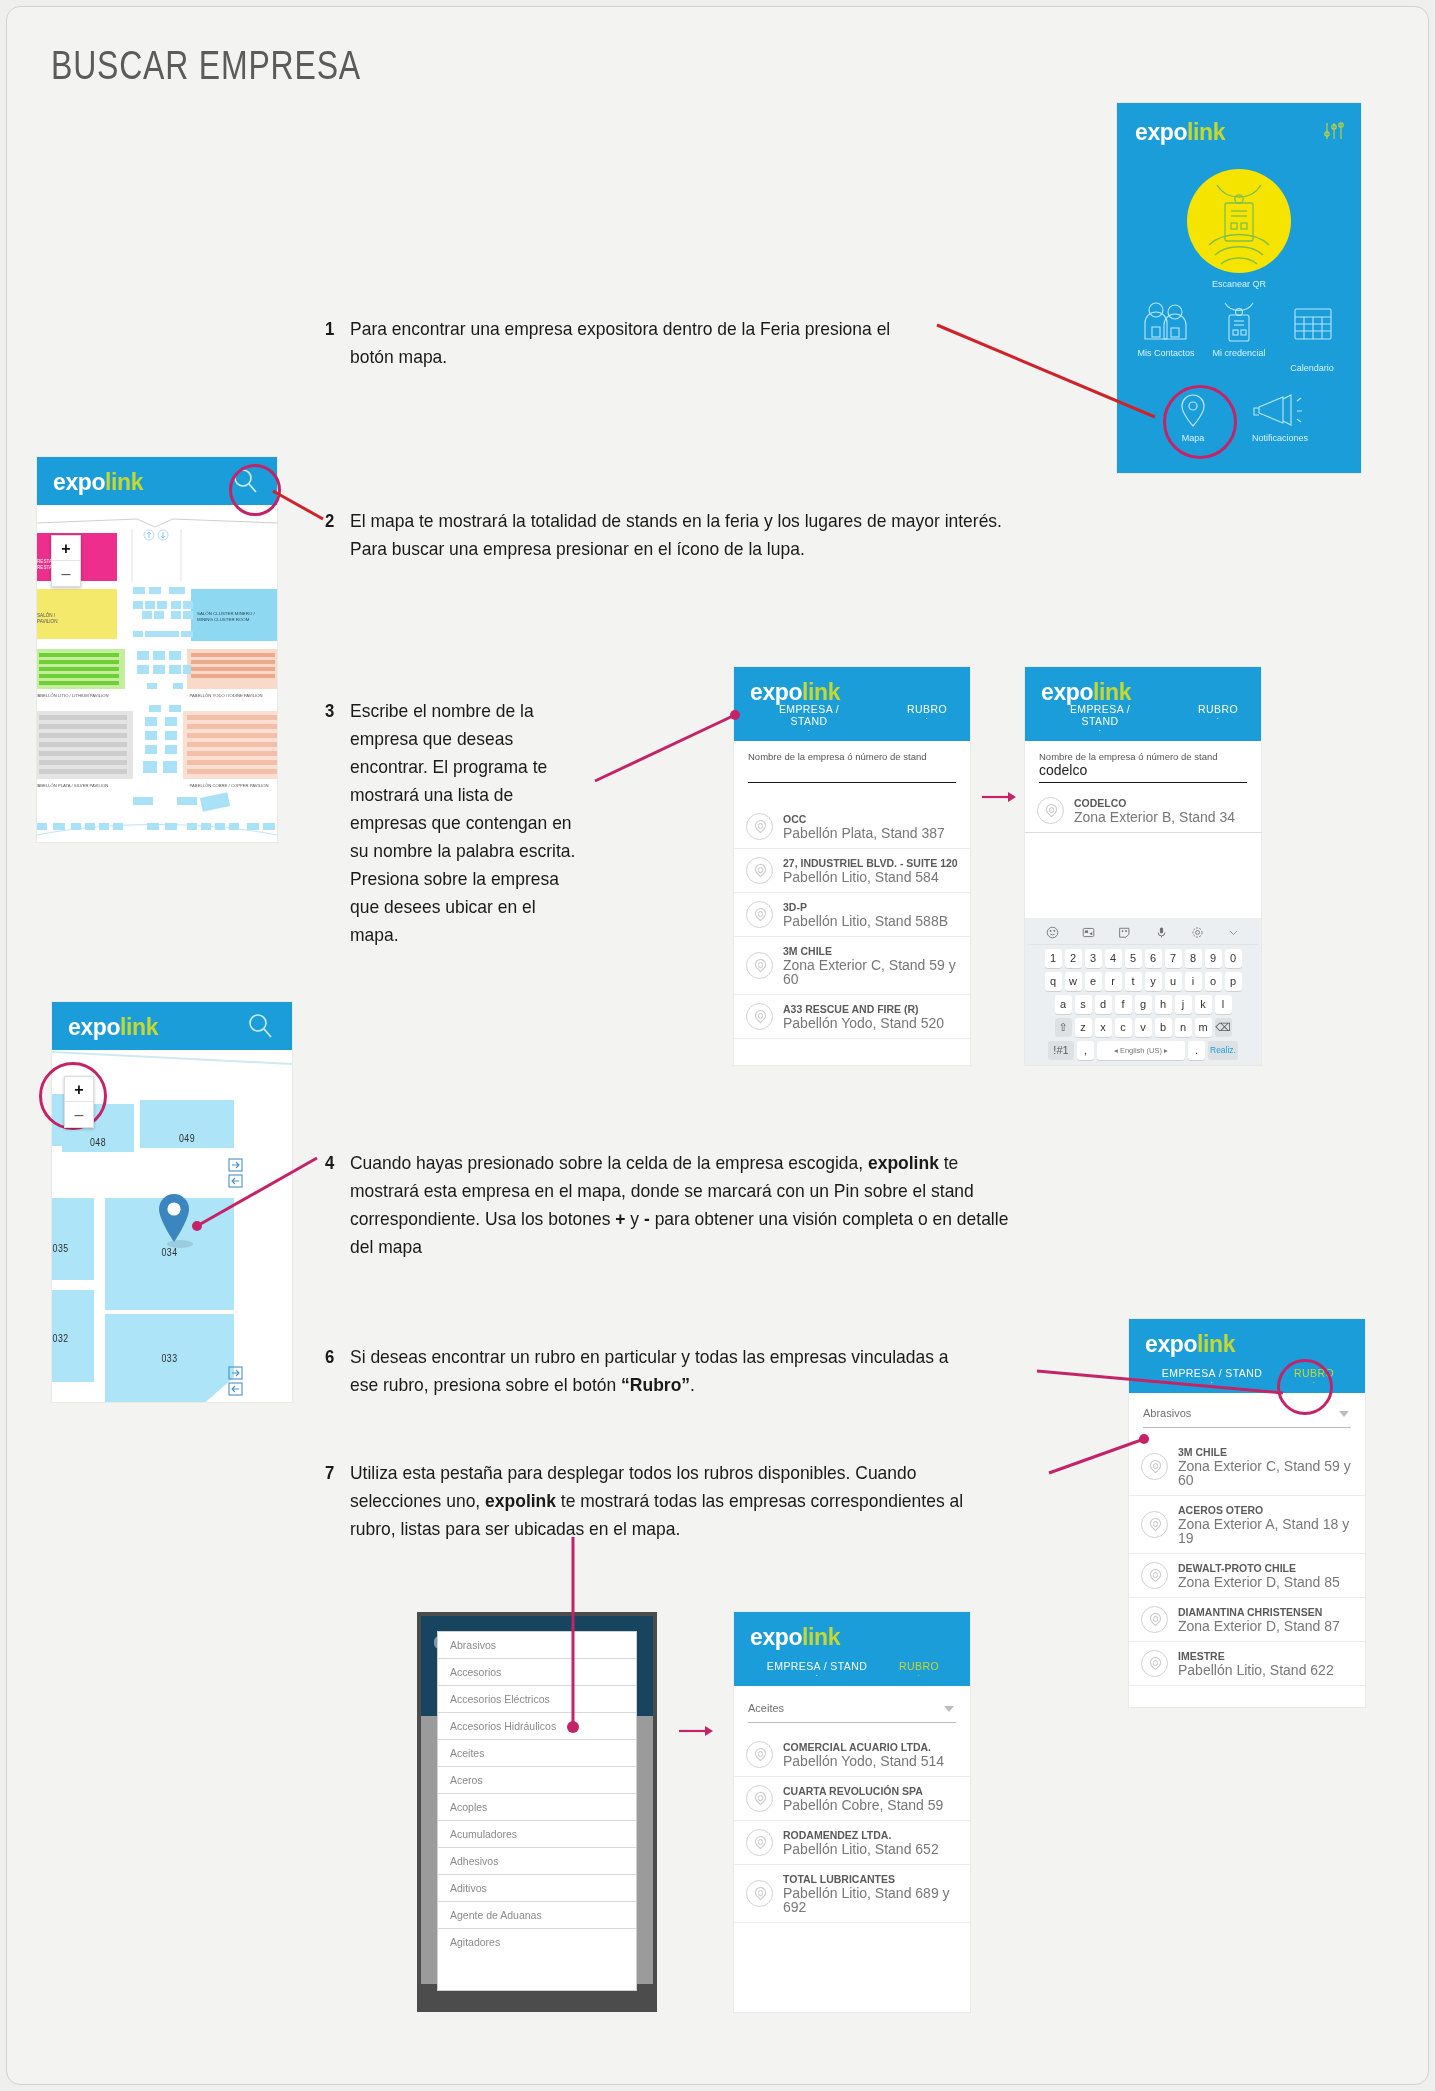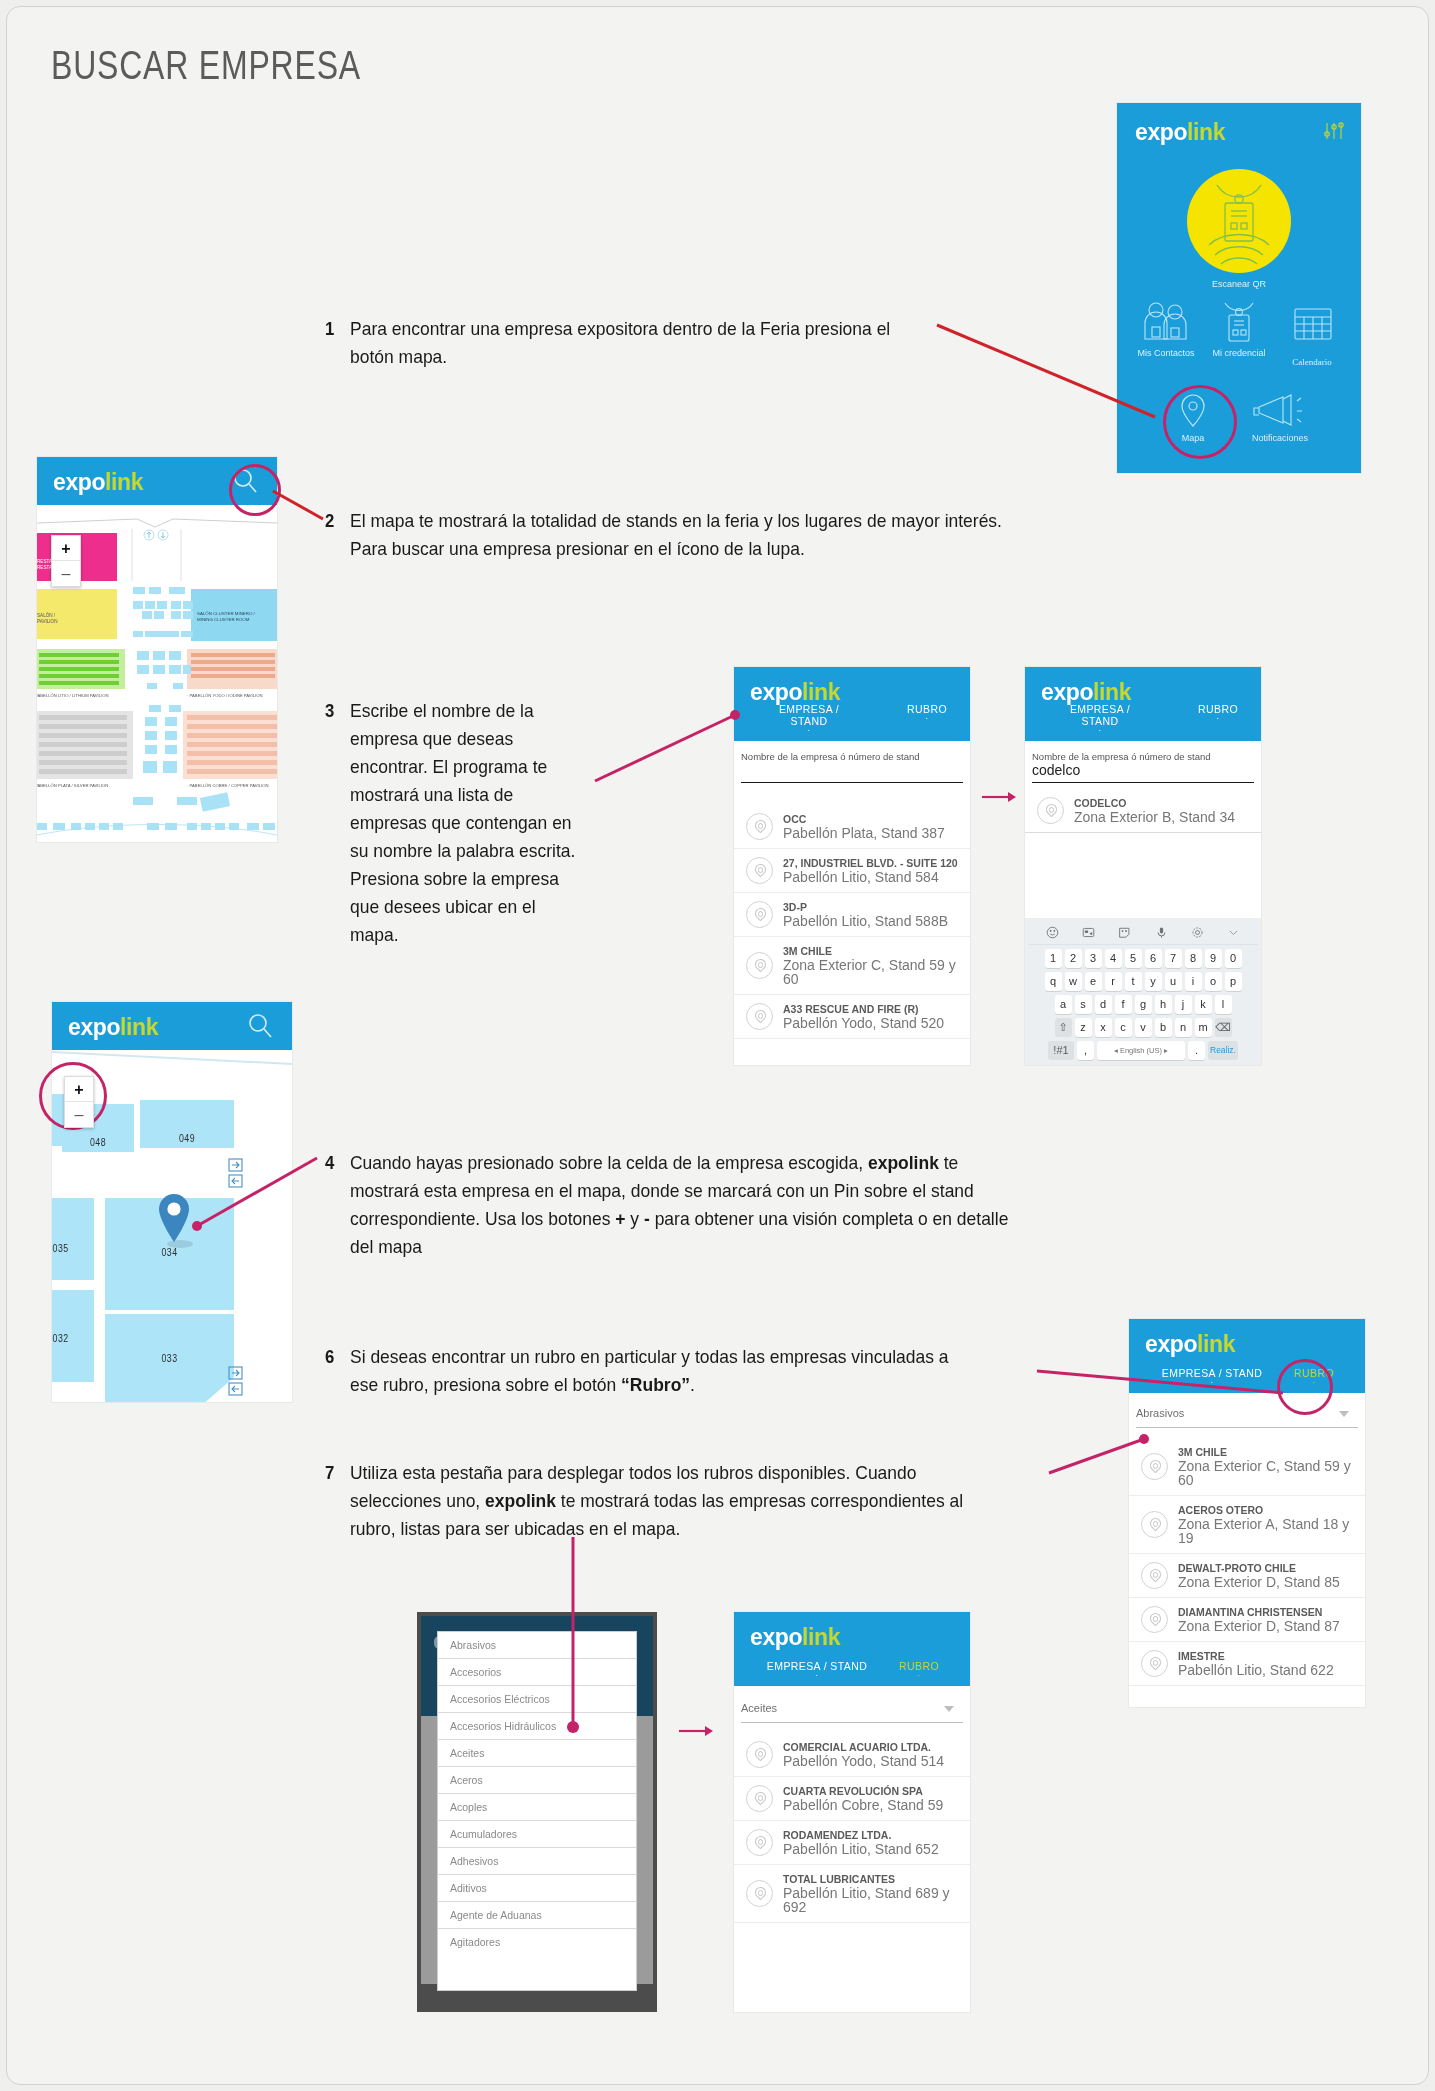--- a/index.html
+++ b/index.html
@@ -39,21 +39,21 @@
   .pv-header { background:#1b9dd9; width:100%; }
   .logo { font-size:23px; font-weight:bold; letter-spacing:-.4px; line-height:1; }
   .logo .w { color:#ffffff; }
   .logo .y { color:#c6d72e; }
   .tabs { display:flex; }
   .tab { flex:1; text-align:center; font-size:10.5px; letter-spacing:.4px; }
   .tab .dot { display:block; font-size:9px; line-height:6px; }
   .tab.act { color:#c6d72e; }
   .tab.ina { color:#ffffff;margin-left:32px; }
   
-  .sfield { padding:0 7px; }
+  .sfield { padding:0 14px; }
   .sfield .lbl { font-size:9.5px; color:#555; }
   .sfield .val { font-size:14px; color:#222; min-height:18px; }
   .sfield .rule { border-bottom:1.6px solid #1a1a1a; margin-top:2px; }
   .sfield .rule.light { border-bottom:1px solid #bdbdbd; }
   
   .rrow { display:flex; align-items:center; gap:10px; padding:8px 12px;
           border-bottom:1px solid #ececec; background:#fff; }
   .pinic { width:27px; height:27px; flex:0 0 27px; border-radius:50%;
            border:1px solid #d2d2d2; position:relative; }
   .pinic:after {
@@ -194,21 +194,21 @@
     <div style="position:absolute; left:160px; top:198px; width:70px;">
       <svg width="70" height="44" viewBox="0 0 70 44" fill="none" stroke="#b9e6fa" stroke-width="1.1">
         <rect x="18" y="8" width="36" height="30" rx="1.5"></rect>
         <line x1="18" y1="16" x2="54" y2="16"></line>
         <line x1="27" y1="16" x2="27" y2="38"></line>
           <line x1="36" y1="16" x2="36" y2="38"></line>
           <line x1="45" y1="16" x2="45" y2="38"></line>
         <line x1="18" y1="23" x2="54" y2="23"></line>
           <line x1="18" y1="30" x2="54" y2="30"></line>
       </svg>
-      <div class="hs-icon" style="margin-top:12px;font-family:Liberation Serif, serif;">Calendario</div>
+      <div class="hs-icon" style="margin-top:18px;">Calendario</div>
     </div>
 
     <div style="position:absolute; left:46px; top:288px; width:60px;">
       <svg width="60" height="40" viewBox="0 0 60 40" fill="none" stroke="#b9e6fa" stroke-width="1.2">
         <path d="M30 4 a11 11 0 0 1 11 11 c0 8 -11 20 -11 20 s-11 -12 -11 -20 a11 11 0 0 1 11 -11z"></path>
         <circle cx="30" cy="15" r="4"></circle>
       </svg>
       <div class="hs-icon" style="margin-top:2px;">Mapa</div>
     </div>
     <div style="position:absolute; left:120px; top:288px; width:86px;">

